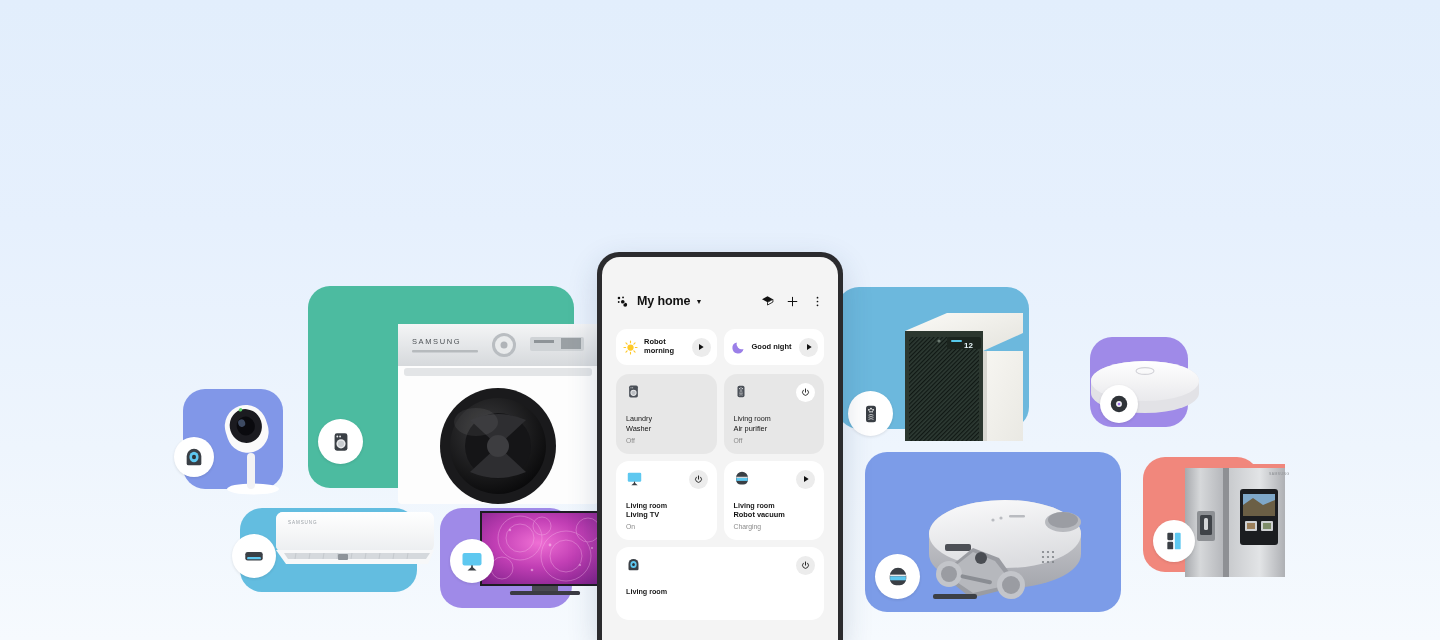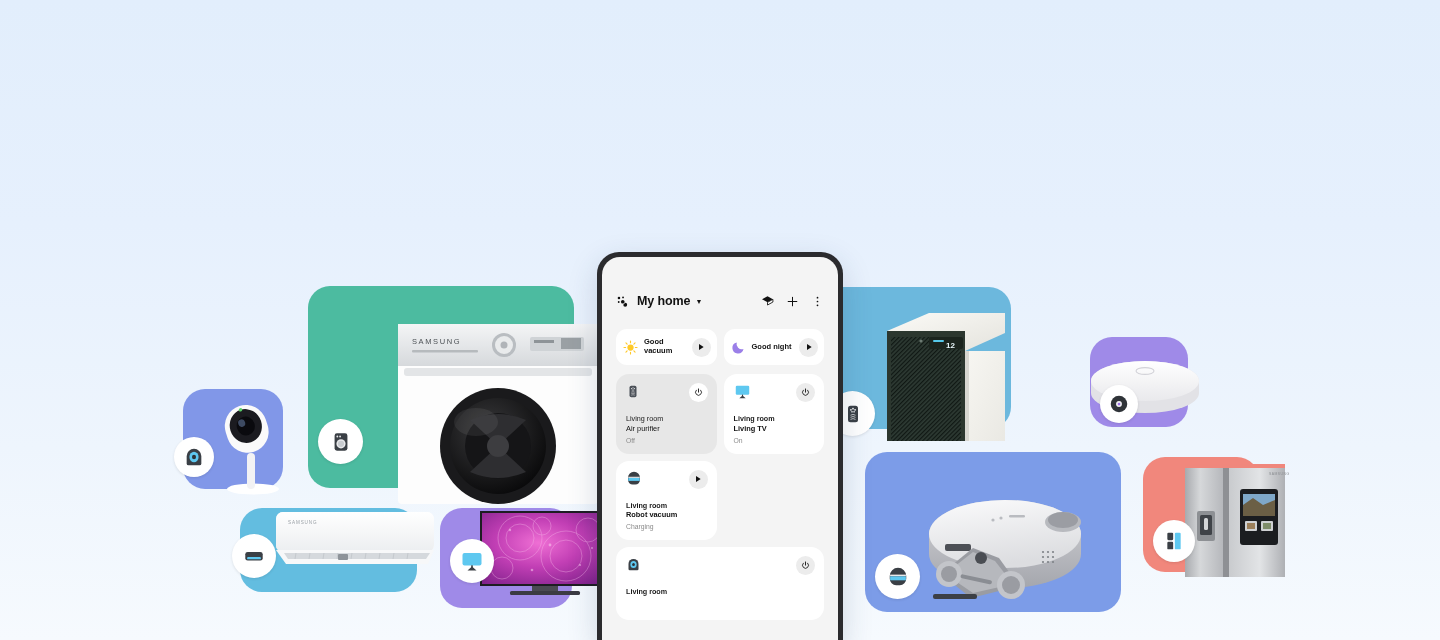--- a/index.html
+++ b/index.html
@@ -242,21 +242,21 @@
     </svg>
     <div class="badge" style="left:10px; top:31px; width:44px; height:44px;">
       <svg width="24" height="24" viewBox="0 0 24 24">
         <rect x="2.5" y="4" width="19" height="12.5" rx="2" fill="#5ec8f0"></rect>
         <path d="M7.5 21.5 L12 17.5 L16.5 21.5 Z" fill="#3a3f45"></path>
         <rect x="11.2" y="16.3" width="1.6" height="2.4" fill="#3a3f45"></rect>
       </svg>
     </div>
   </div>
 
-  <div class="tile" style="left:819px; top:287px; width:192px; height:142px;">
+  <div class="tile" style="left:837px; top:287px; width:192px; height:142px;">
     <div class="tile-bg" style="background:#6cb8dd;"></div>
     <svg class="tile-photo" style="left:50px; top:20px; width:150px; height:135px;" viewBox="0 0 150 135">
       <defs>
         <linearGradient id="apTop" x1="0" y1="0" x2="1" y2="1">
           <stop offset="0" stop-color="#fbfaf6"></stop>
             <stop offset="1" stop-color="#e4e3dd"></stop>
         </linearGradient>
         <pattern id="mesh" width="3" height="3" patternUnits="userSpaceOnUse" patternTransform="rotate(45)">
           <rect width="3" height="3" fill="#2d3a33"></rect>
           <rect width="1.2" height="3" fill="#101814"></rect>
@@ -452,21 +452,21 @@
         <div class="scene-card">
           <span style="display:flex;flex:none;">
             <svg width="15" height="15" viewBox="0 0 24 24">
               <circle cx="12" cy="12" r="5" fill="#ffc928"></circle>
               <g stroke="#ffc928" stroke-width="1.8" stroke-linecap="round">
                 <path d="M12 1.6v2.6M12 19.8v2.6M1.6 12h2.6M19.8 12h2.6"></path>
                 <path d="M4.7 4.7l1.9 1.9M17.4 17.4l1.9 1.9M19.3 4.7l-1.9 1.9M6.6 17.4l-1.9 1.9"></path>
               </g>
             </svg>
           </span>
-          <span class="scene-name">Good vacuum</span>
+          <span class="scene-name">Robot morning</span>
           <span class="round-btn">
             <svg width="8" height="8" viewBox="0 0 12 12">
                 <path d="M3 1.5 L10 6 L3 10.5 Z" fill="#111"></path>
               </svg>
           </span>
         </div>
 
         <div class="scene-card">
           <span style="display:flex;flex:none;">
             <svg width="15" height="15" viewBox="0 0 24 24">
@@ -477,20 +477,34 @@
           <span class="round-btn">
             <svg width="8" height="8" viewBox="0 0 12 12">
                 <path d="M3 1.5 L10 6 L3 10.5 Z" fill="#111"></path>
               </svg>
           </span>
         </div>
       </div>
 
       <div class="dev-grid">
 
+        <div class="dev-card off">
+          <div class="dev-icon">
+            <svg width="15" height="17" viewBox="0 0 24 24">
+              <rect x="5" y="2.5" width="14" height="19" rx="2.6" fill="#4b5058"></rect>
+              <circle cx="12" cy="14" r="5" fill="#e4e5e7"></circle>
+              <circle cx="12" cy="14" r="3.4" fill="#bcbfc3"></circle>
+              <circle cx="8" cy="6" r="0.9" fill="#dddee0"></circle>
+              <circle cx="10.6" cy="6" r="0.9" fill="#dddee0"></circle>
+            </svg>
+          </div>
+          <div class="dev-room">Laundry</div>
+          <div class="dev-name">Washer</div>
+          <div class="dev-state">Off</div>
+        </div>
 
         <div class="dev-card off">
           <div class="dev-icon">
             <svg width="14" height="17" viewBox="0 0 24 24">
               <rect x="6" y="2" width="12" height="20" rx="3" fill="#4b5058"></rect>
               <g fill="#fff" opacity=".92">
                 <circle cx="9.6" cy="7" r="1"></circle>
                   <circle cx="12" cy="5.7" r="1"></circle>
                   <circle cx="14.4" cy="7" r="1"></circle>
                 <circle cx="10.8" cy="9.3" r="0.9"></circle>

